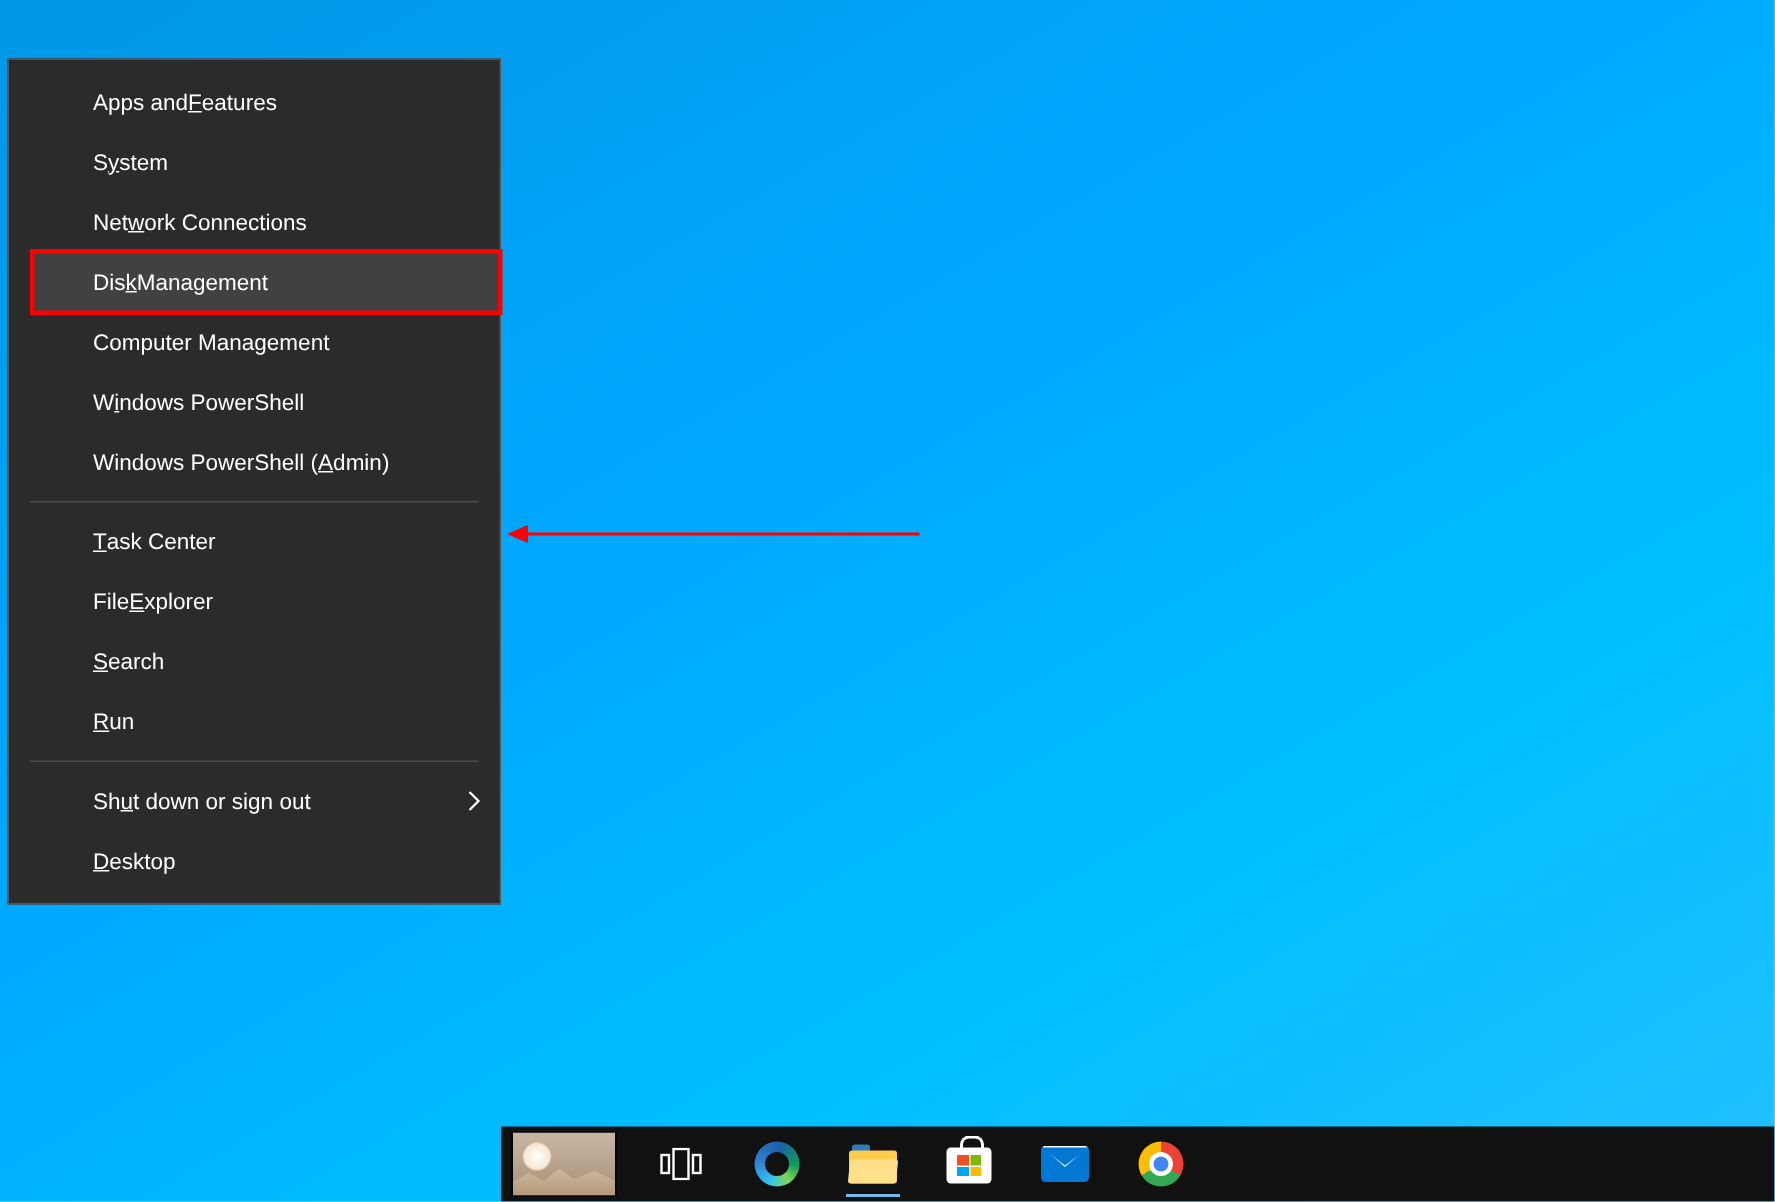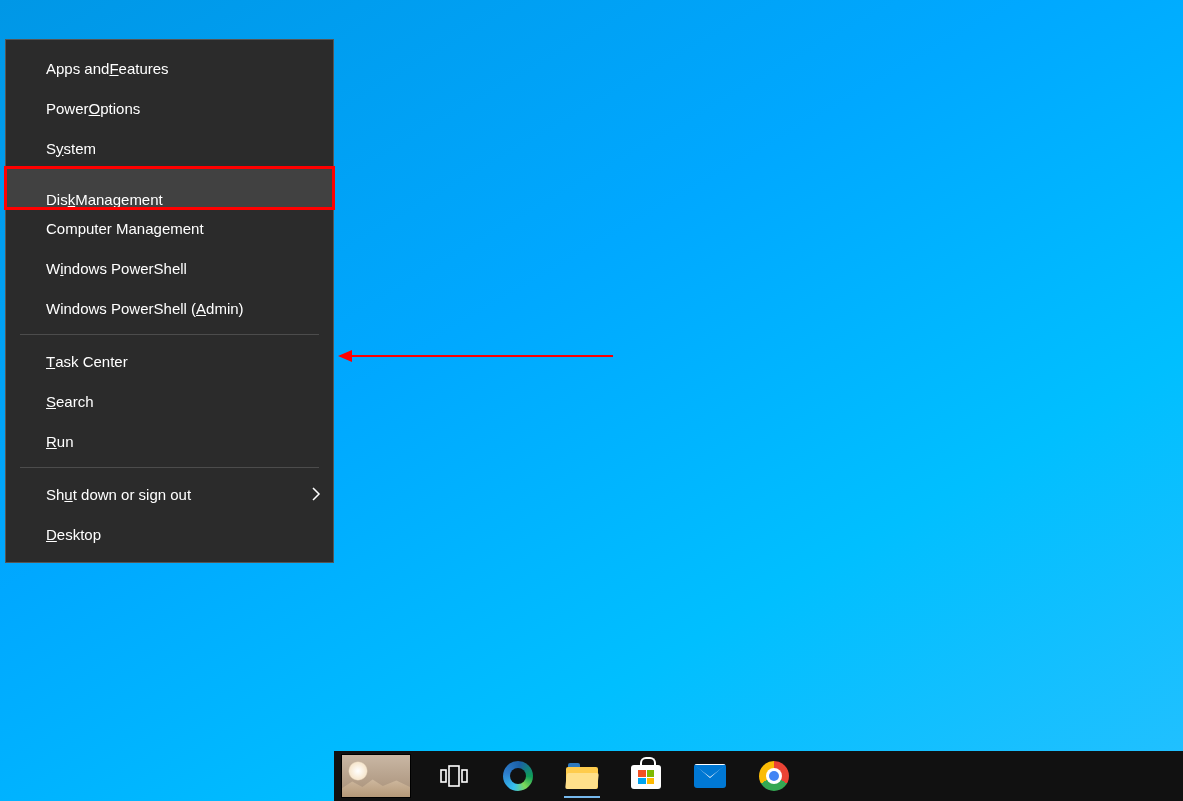--- a/index.html
+++ b/index.html
@@ -28,24 +28,24 @@
   }
   .winx-item {
     padding: 0 14px 0 40px;
     height: 40px;
     display: flex;
     align-items: center;
     font-size: 15px;
     cursor: default;
     position: relative;
     white-space: nowrap;
+    margin-left: 16px;
   }
   .winx-item.hover {
     background: #414141;
-    align-items: flex-end;
   }
   .winx-item .chevron {
     position:absolute;
     right:12px;
     top:50%;
     transform:translateY(-50%);
   }
   .winx-sep {
     margin: 6px 14px;
     border-top:1px solid #4c4c4c;
@@ -164,28 +164,28 @@
 </head>
 <body>
 
 <div class="winx-menu" id="winx-menu">
     <div class="winx-item">
       <span>Apps and </span>
       <span class="mnemonic">F</span>
       <span>eatures</span>
     </div>
     <div class="winx-item">
-      <span>Power </span>
-      <span class="mnemonic">O</span>
-      <span>ptions</span>
-    </div>
-    <div class="winx-item">
       <span>S</span>
       <span class="mnemonic">y</span>
       <span>stem</span>
+    </div>
+    <div class="winx-item">
+      <span>Net</span>
+      <span class="mnemonic">w</span>
+      <span>ork Connections</span>
     </div>
     <div class="winx-item hover highlight-box">
       <span>Dis</span>
       <span class="mnemonic">k</span>
       <span> Management</span>
     </div>
     <div class="winx-item">
       <span>Computer Mana</span>
       <span class="mnemonic">g</span>
       <span>ement</span>
@@ -198,20 +198,25 @@
     <div class="winx-item">
       <span>Windows PowerShell (</span>
       <span class="mnemonic">A</span>
       <span>dmin)</span>
     </div>
     <div class="winx-sep"></div>
     <div class="winx-item">
       <span></span>
       <span class="mnemonic">T</span>
       <span>ask Center</span>
+    </div>
+    <div class="winx-item">
+      <span>File </span>
+      <span class="mnemonic">E</span>
+      <span>xplorer</span>
     </div>
     <div class="winx-item">
       <span></span>
       <span class="mnemonic">S</span>
       <span>earch</span>
     </div>
     <div class="winx-item">
       <span></span>
       <span class="mnemonic">R</span>
       <span>un</span>

